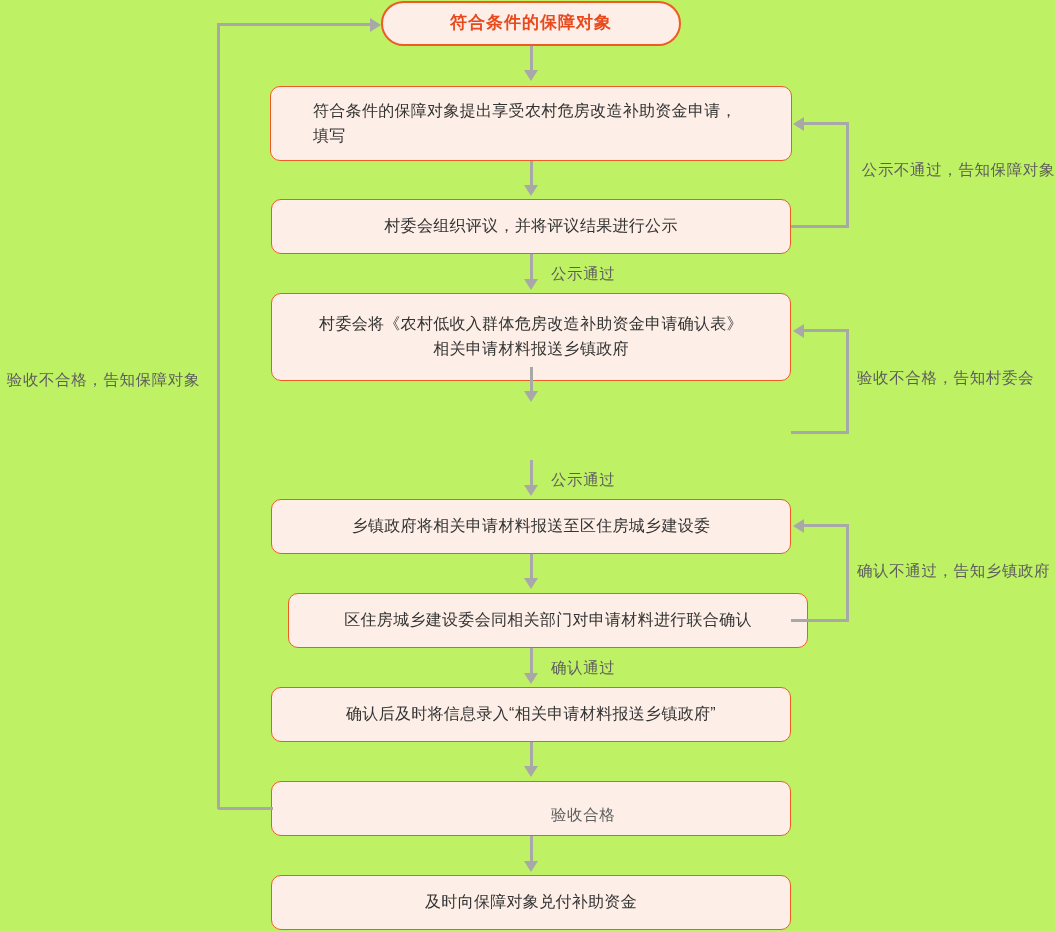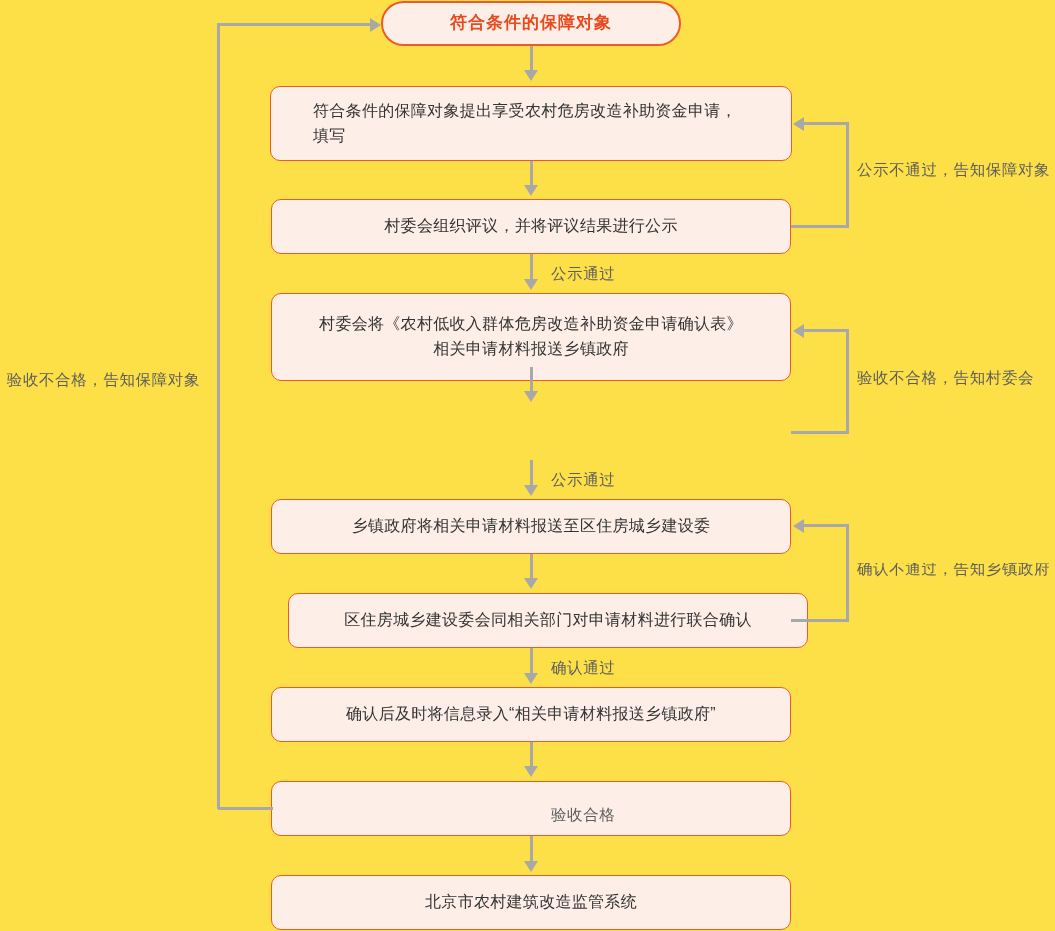--- a/index.html
+++ b/index.html
@@ -4,21 +4,21 @@
 <style>
   html, body {
     margin: 0;
     padding: 0;
     background: #000000;
   }
   #canvas {
     position: relative;
     width: 1055px;
     height: 931px;
-    background: #fde047;
+    background: #bef264;
     font-family: "Liberation Sans", "DejaVu Sans", sans-serif;
     overflow: hidden;
   }
 
   
   .node {
     position: absolute;
     box-sizing: border-box;
     background: #fdefe7;
     border: 1.6px solid #ef5b24;
@@ -123,21 +123,21 @@
 
   <div class="node" style="left:271px; top:687px; width:520px; height:55px;">
     <span class="txt">确认后及时将信息录入“相关申请材料报送乡镇政府”</span>
   </div>
 
   <div class="node" style="left:271px; top:781px; width:520px; height:55px;">
     <span class="txt"></span>
   </div>
 
   <div class="node" style="left:271px; top:875px; width:520px; height:55px;">
-    <span class="txt">北京市农村建筑改造监管系统</span>
+    <span class="txt">及时向保障对象兑付补助资金</span>
   </div>
 
   <div class="vline" style="left:529.5px; top:46px; height:25px;"></div>
   <div class="arrow-down" style="left:524px; top:70px;"></div>
 
   <div class="vline" style="left:529.5px; top:161px; height:25px;"></div>
   <div class="arrow-down" style="left:524px; top:185px;"></div>
 
   <div class="vline" style="left:529.5px; top:254px; height:26px;"></div>
   <div class="arrow-down" style="left:524px; top:279px;"></div>
@@ -161,33 +161,33 @@
   <div class="arrow-down" style="left:524px; top:766px;"></div>
 
   <div class="vline" style="left:529.5px; top:836px; height:26px;"></div>
   <div class="arrow-down" style="left:524px; top:861px;"></div>
   <div class="elabel" style="left:551px; top:807px;">验收合格</div>
 
   <div class="hline" style="left:791px; top:225px; width:58px;"></div>
   <div class="vline" style="left:846px; top:122px; height:106px;"></div>
   <div class="hline" style="left:803px; top:122px; width:46px;"></div>
   <div class="arrow-left" style="left:793px; top:116.5px;"></div>
-  <div class="elabel clip-right" style="left:857px; top:162px; width:198px;">公示不通过，告知保障对象</div>
+  <div class="elabel clip-right" style="left:857px; top:162px; width:198px;text-align:right;">公示不通过，告知保障对象</div>
 
   <div class="hline" style="left:791px; top:431px; width:58px;"></div>
   <div class="vline" style="left:846px; top:329px; height:105px;"></div>
   <div class="hline" style="left:803px; top:329px; width:46px;"></div>
   <div class="arrow-left" style="left:793px; top:323.5px;"></div>
   <div class="elabel clip-right" style="left:857px; top:370px; width:198px;">验收不合格，告知村委会</div>
 
   <div class="hline" style="left:791px; top:619px; width:58px;"></div>
   <div class="vline" style="left:846px; top:524px; height:98px;"></div>
   <div class="hline" style="left:803px; top:524px; width:46px;"></div>
   <div class="arrow-left" style="left:793px; top:518.5px;"></div>
-  <div class="elabel clip-right" style="left:857px; top:563px; width:198px;font-family:Liberation Mono, monospace;">确认不通过，告知乡镇政府</div>
+  <div class="elabel clip-right" style="left:857px; top:563px; width:198px;">确认不通过，告知乡镇政府</div>
 
   <div class="hline" style="left:218px; top:807px; width:55px;"></div>
   <div class="vline" style="left:217px; top:23px; height:786px;"></div>
   <div class="hline" style="left:217px; top:23px; width:154px;"></div>
   <div class="arrow-right" style="left:370px; top:17.5px;"></div>
   <div class="elabel clip-left" style="left:-10px; top:372px; width:210px;">验收不合格，告知保障对象</div>
 
 </div>
 
 </body></html>

